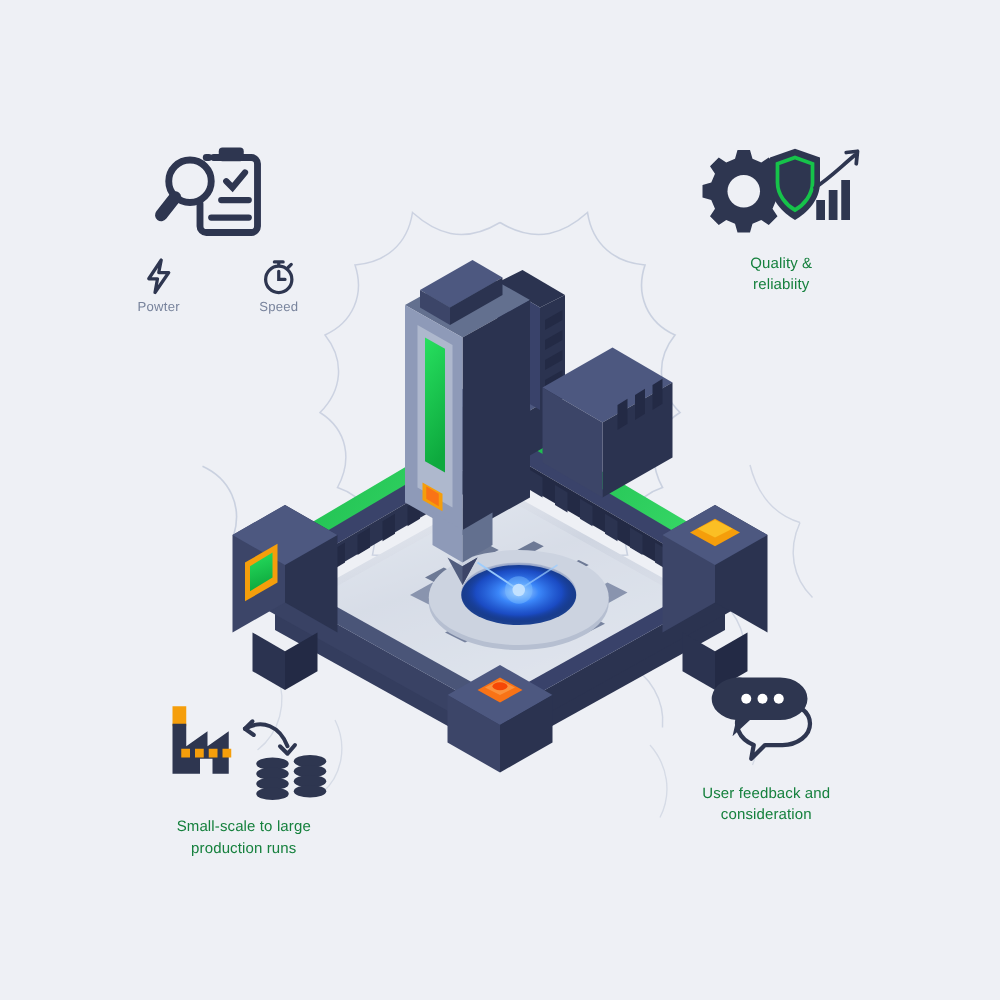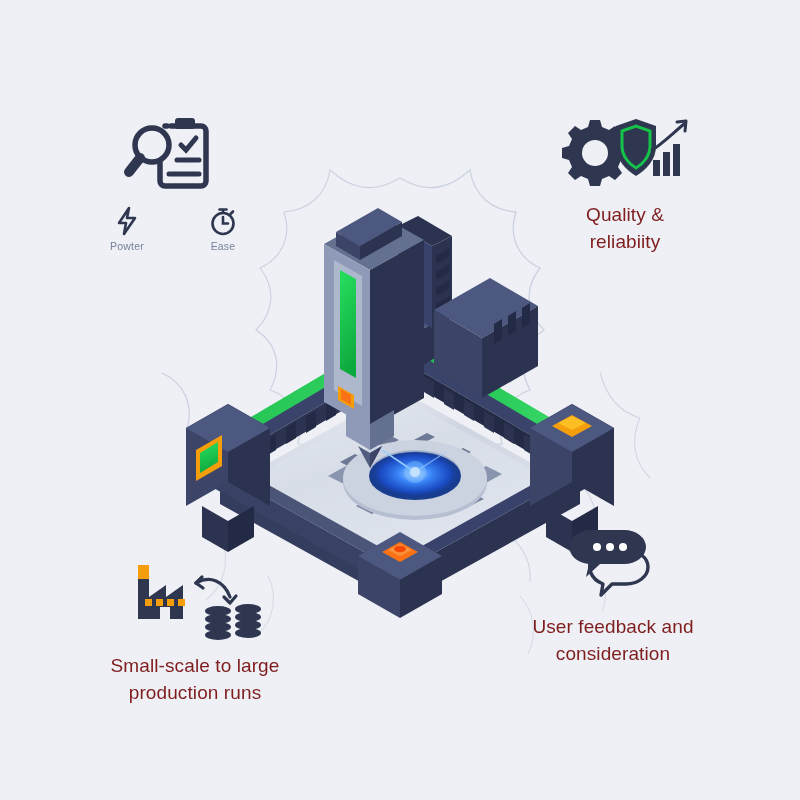--- a/index.html
+++ b/index.html
@@ -18,42 +18,42 @@
   
   .machine { position:absolute; left:150px; top:200px; width:500px; height:420px; }
 
   
   .feature { position:absolute; text-align:center; }
   .feature .icon-wrap {
     display:flex; align-items:flex-end; justify-content:center;
     gap:4px;
   }
   .feature .caption {
-    color:#7f1d1d;
-    font-size:19px;
+    color:#15803d;
+    font-size:12px;
     line-height:1.42;
     letter-spacing:0.1px;
     margin-top:10px;
     white-space:pre-line;
   }
 
   
   #feat-inspection { left:60px; top:112px; width:230px; }
   .mini-row {
     display:flex; justify-content:center; gap:38px; margin-top:12px;
   }
   .mini-item { display:flex; flex-direction:column; align-items:center; width:58px; }
   .mini-label {
     font-size:10.5px; color:#78839c; margin-top:5px;
     letter-spacing:0.2px; line-height:1;
   }
 
   #feat-quality      { left:500px; top:112px; width:250px; }
   #feat-production   { left:60px;  top:559px; width:270px; }
-  #feat-feedback     { left:478px; top:524px; width:270px; }
+  #feat-feedback     { left:478px; top:536px; width:270px; }
 </style>
 </head>
 <body>
 
 <div id="stage">
 
   <svg class="bg-ring" viewBox="0 0 800 800">
     <g fill="none" stroke="#c3cbdc" stroke-width="1.3" opacity="0.85">
       <path d="M400 178
                C 430 196, 452 186, 470 170
@@ -311,21 +311,21 @@
         <span class="mini-label">Powter</span>
       </div>
       <div class="mini-item">
         <svg width="30" height="30" viewBox="0 0 30 30">
           <circle cx="15" cy="17.5" r="10.5" fill="none" stroke="#2e3650" stroke-width="2.6"></circle>
           <path d="M15 11 v6.5 h5" fill="none" stroke="#2e3650" stroke-width="2.6" stroke-linecap="round"></path>
           <path d="M11.5 3.5 h7" stroke="#2e3650" stroke-width="2.6" stroke-linecap="round"></path>
           <path d="M15 3.5 v3.5" stroke="#2e3650" stroke-width="2.6"></path>
           <path d="M22.5 8 l2.5 -2.5" stroke="#2e3650" stroke-width="2.6" stroke-linecap="round"></path>
         </svg>
-        <span class="mini-label">Ease</span>
+        <span class="mini-label">Speed</span>
       </div>
     </div>
   </div>
 
   <div class="feature" id="feat-quality">
     <div class="icon-wrap">
       <svg width="130" height="80" viewBox="0 0 130 80">
 
         <g fill="#2e3650">
           <path d="M30 8 h10 l2 7 l7 3 l6 -4 l7 7 l-4 6 l3 7 l7 2 v10 l-7 2 l-3 7 l4 6 l-7 7 l-6 -4 l-7 3 l-2 7 h-10 l-2 -7 l-7 -3 l-6 4 l-7 -7 l4 -6 l-3 -7 l-7 -2 v-10 l7 -2 l3 -7 l-4 -6 l7 -7 l6 4 l7 -3 z"></path>

